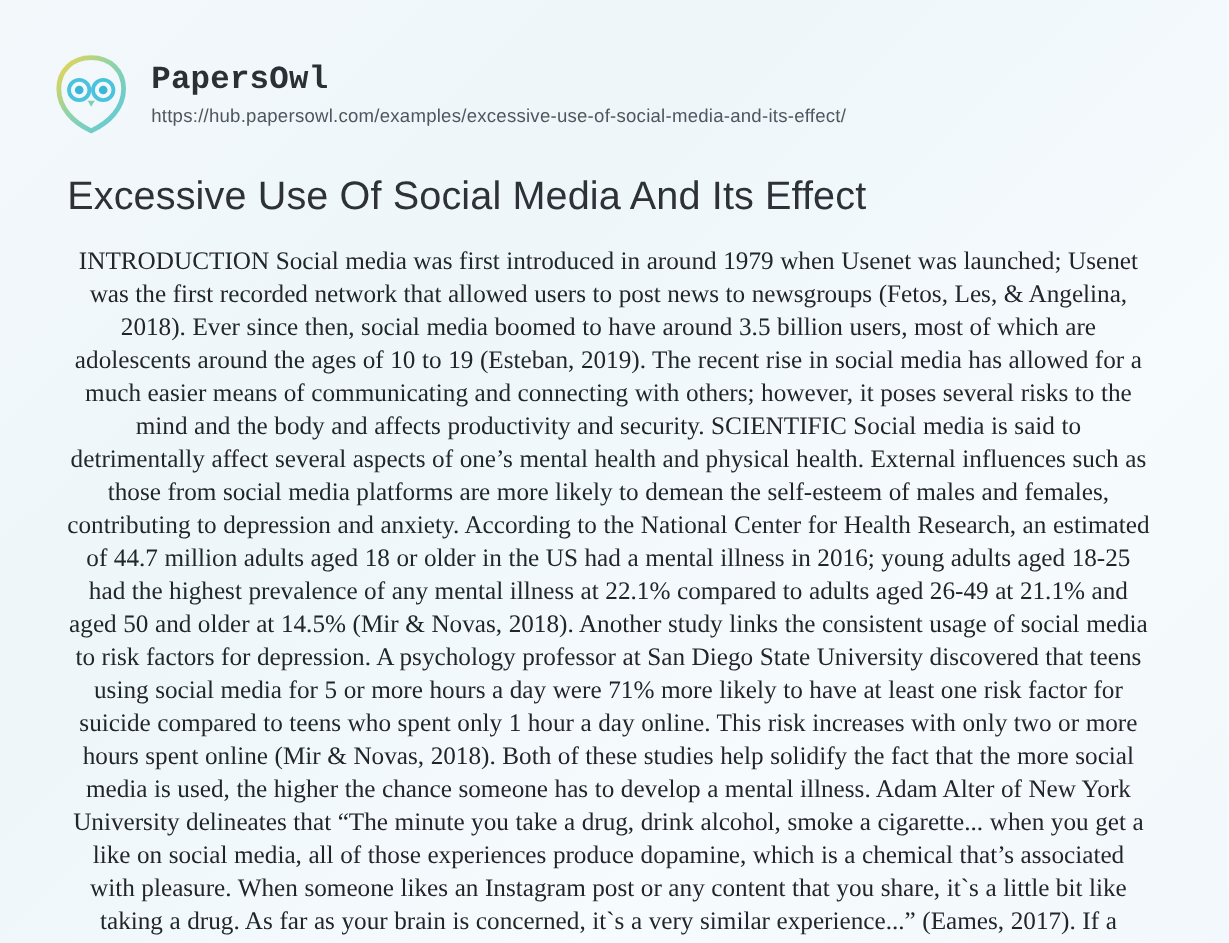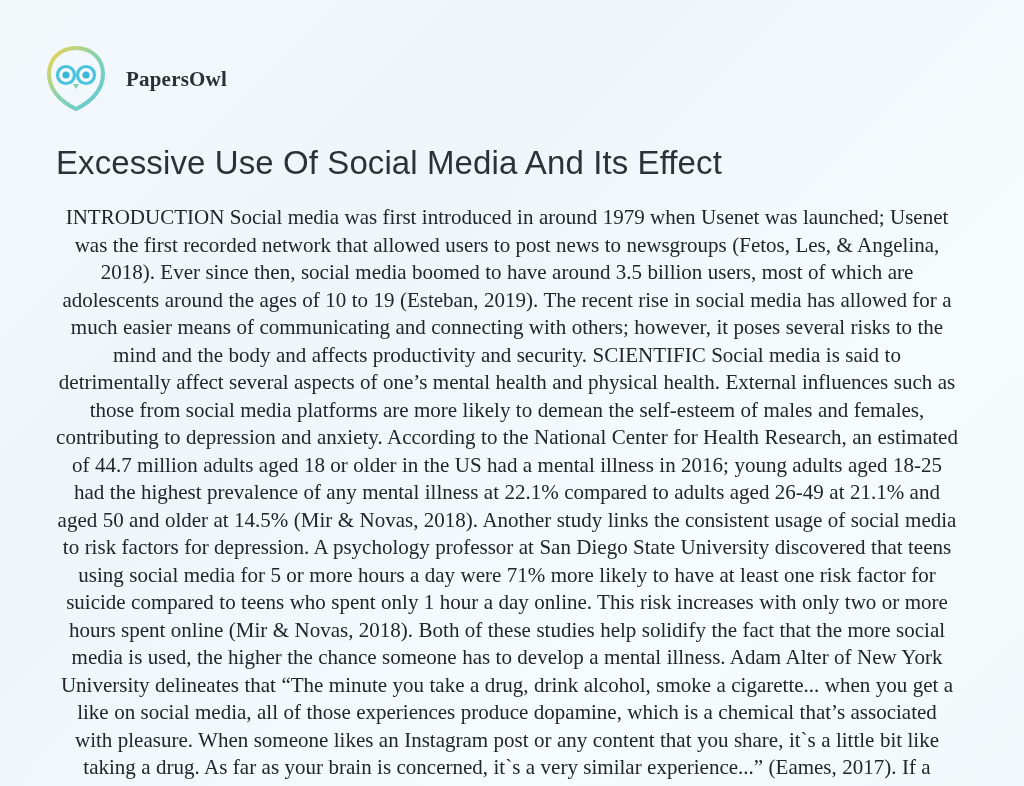--- a/index.html
+++ b/index.html
@@ -45,26 +45,26 @@
   .logo svg {
     display: block;
   }
   .brandblock {
     display: flex;
     flex-direction: column;
     justify-content: center;
     padding-top: 4px;
   }
   .brand {
-    font-size: 21px;
+    font-size: 27px;
     font-weight: bold;
     color: #2b2f36;
     letter-spacing: 0.2px;
     line-height: 1.1;
-    font-family: Liberation Serif, serif;
+    font-family: Liberation Mono, monospace;
   }
   .url {
     margin-top: 7px;
     font-size: 15.5px;
     color: #4f565e;
     letter-spacing: 0.2px;
     font-family: "Liberation Sans", sans-serif;
     white-space: nowrap;
   }
   .content {
@@ -107,20 +107,21 @@
           <path d="M36 6 C20 6 9 17 9 32 C9 48 21 60 36 67 C51 60 63 48 63 32 C63 17 52 6 36 6 Z" fill="none" stroke="url(#owlg)" stroke-width="4"></path>
           <circle cx="26" cy="33" r="8.5" fill="none" stroke="#4cc3dd" stroke-width="3.2"></circle>
           <circle cx="46" cy="33" r="8.5" fill="none" stroke="#4cc3dd" stroke-width="3.2"></circle>
           <circle cx="26" cy="33" r="3.6" fill="#3bb6d6"></circle>
           <circle cx="46" cy="33" r="3.6" fill="#3bb6d6"></circle>
           <path d="M33 42 L36 47 L39 42 Z" fill="#7fd0b4"></path>
         </svg>
       </div>
       <div class="brandblock">
         <div class="brand">PapersOwl</div>
+        <div class="url">https://hub.papersowl.com/examples/excessive-use-of-social-media-and-its-effect/</div>
       </div>
     </div>
 
     <div class="content">
       <h1 class="title">Excessive Use Of Social Media And Its Effect</h1>
       <div class="bodytext">INTRODUCTION Social media was first introduced in around 1979 when Usenet was launched; Usenet was the first recorded network that allowed users to post news to newsgroups (Fetos, Les, &amp; Angelina, 2018). Ever since then, social media boomed to have around 3.5 billion users, most of which are adolescents around the ages of 10 to 19 (Esteban, 2019). The recent rise in social media has allowed for a much easier means of communicating and connecting with others; however, it poses several risks to the mind and the body and affects productivity and security. SCIENTIFIC Social media is said to detrimentally affect several aspects of one’s mental health and physical health. External influences such as those from social media platforms are more likely to demean the self-esteem of males and females, contributing to depression and anxiety. According to the National Center for Health Research, an estimated of 44.7 million adults aged 18 or older in the US had a mental illness in 2016; young adults aged 18-25 had the highest prevalence of any mental illness at 22.1% compared to adults aged 26-49 at 21.1% and aged 50 and older at 14.5% (Mir &amp; Novas, 2018). Another study links the consistent usage of social media to risk factors for depression. A psychology professor at San Diego State University discovered that teens using social media for 5 or more hours a day were 71% more likely to have at least one risk factor for suicide compared to teens who spent only 1 hour a day online. This risk increases with only two or more hours spent online (Mir &amp; Novas, 2018). Both of these studies help solidify the fact that the more social media is used, the higher the chance someone has to develop a mental illness. Adam Alter of New York University delineates that “The minute you take a drug, drink alcohol, smoke a cigarette... when you get a like on social media, all of those experiences produce dopamine, which is a chemical that’s associated with pleasure. When someone likes an Instagram post or any content that you share, it`s a little bit like taking a drug. As far as your brain is concerned, it`s a very similar experience...” (Eames, 2017). If a person is on social media for too long, there will be a myriad of dopamine produced causing individuals to experience emotional problems. The physical health of an individual can be damaged by the excessive use of social media. Smartphones emit a type of light called blue light that interferes with sleep. This blue light is substantially the same as the light of the sun, beguiling the brain into believing that it is actually daytime (How Exposure to Blue Light Affects Your Brain and Body, 2016). If an individual uses their phone every night before going to bed, the blue light prohibits the release of melatonin - a hormone synthesized by the pineal gland in the brain. Melatonin is responsible for controlling the circadian rhythm - the physical/mental/behavioral changes that follow a daily cycle, responding primarily to light and darkness in an organism's environment (Circadian Rhythms, 2017). Dark environments stimulate the pineal gland to release melatonin, while bright environments with blue light from smartphones hinder this production. This disruption of the circadian rhythm leaves individuals distracted and impairs their memory the next day; a poor night’s sleep can make it more difficult for people to learn. Scientists are also discovering that cataracts - the clouding of the</div>
     </div>
 
   </div>
 </div>

